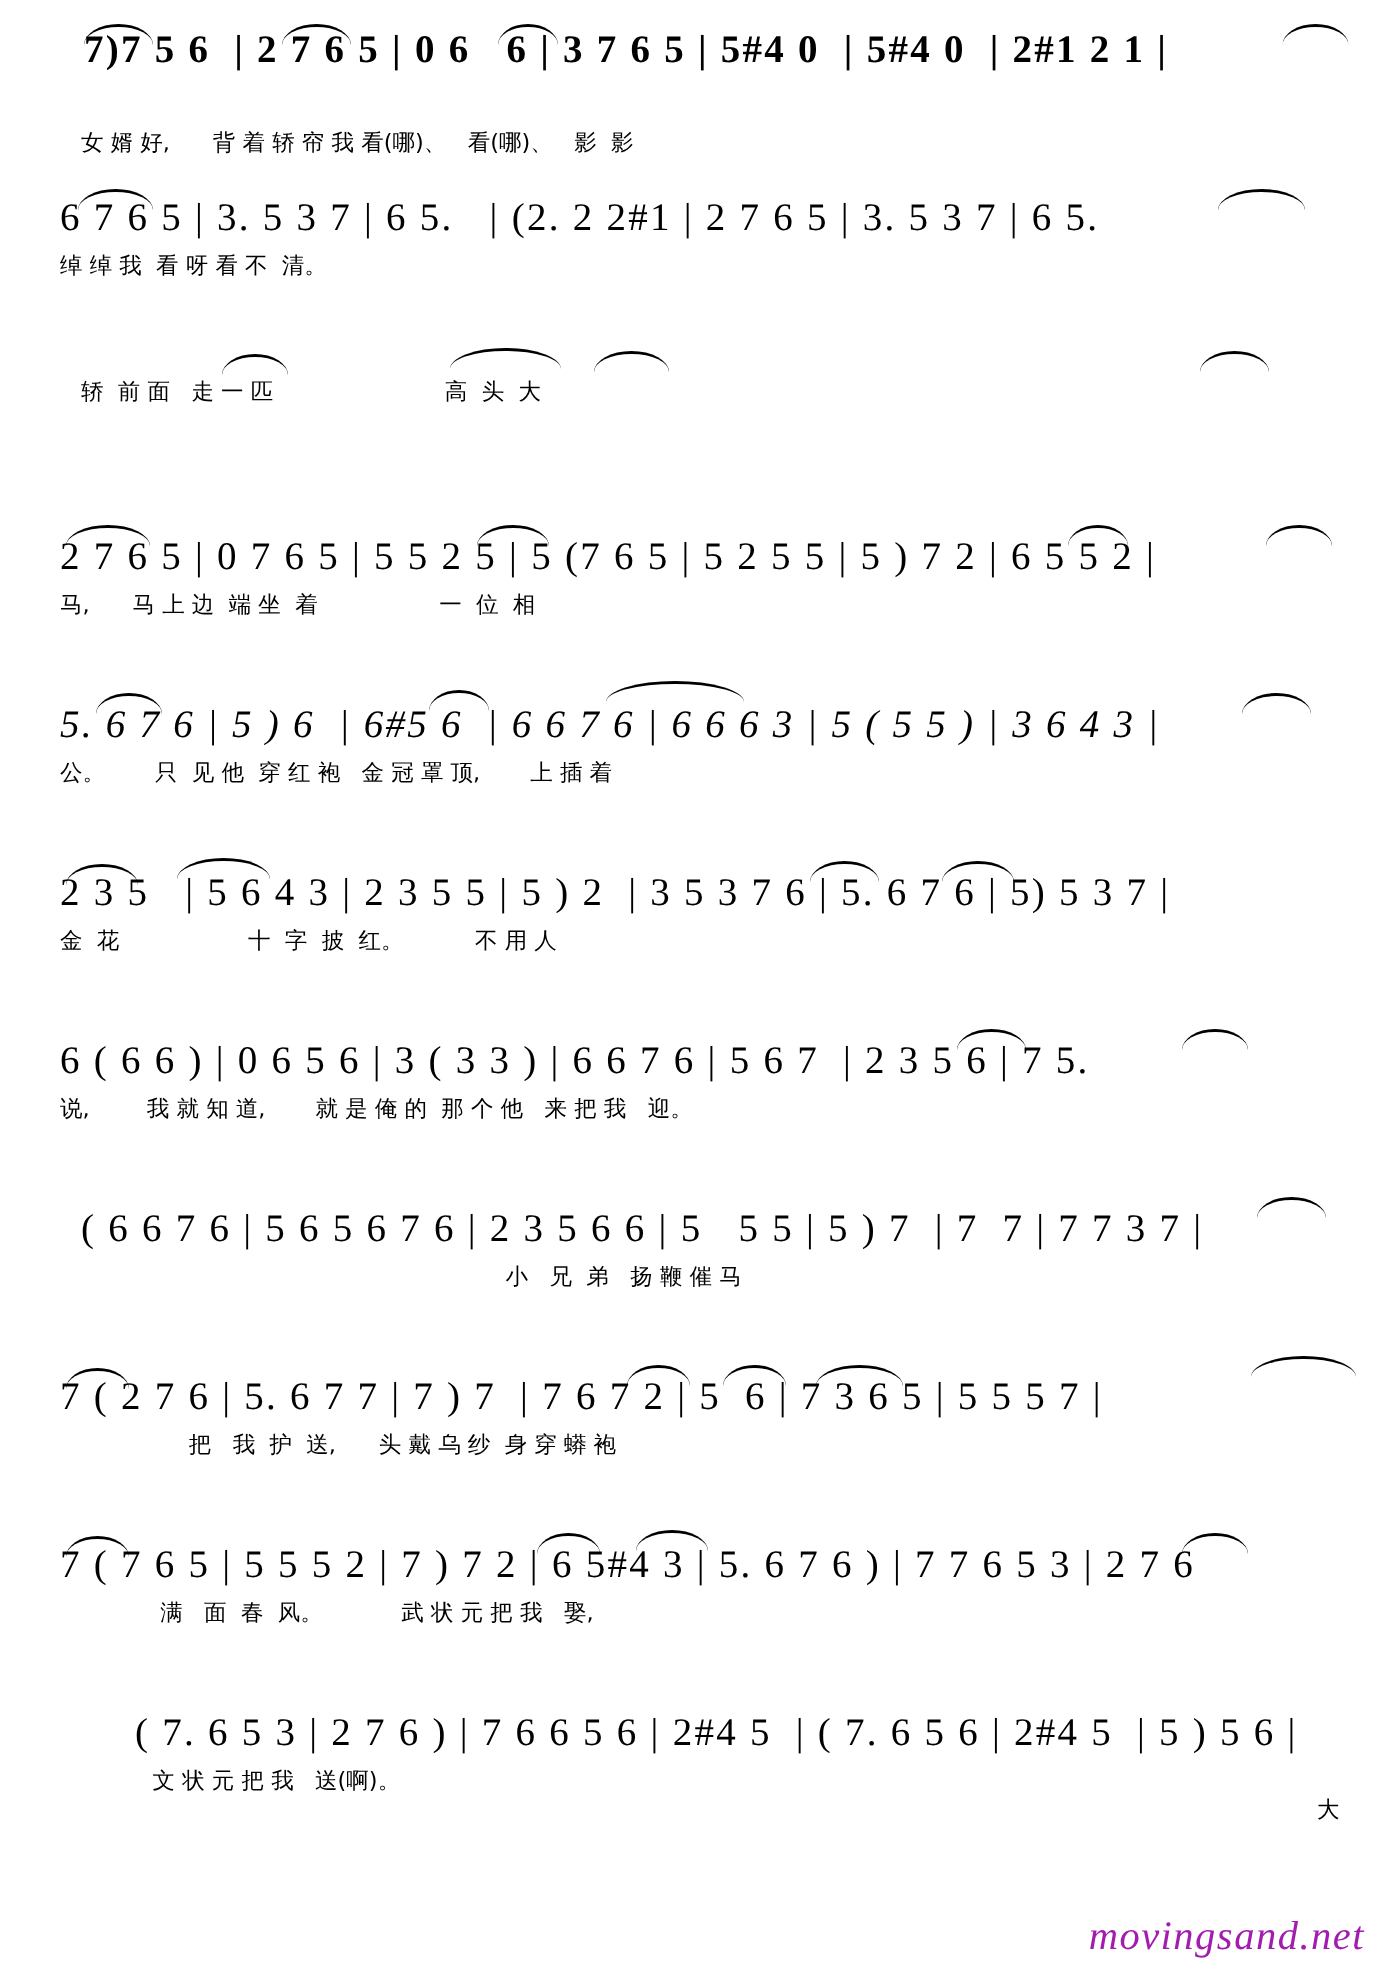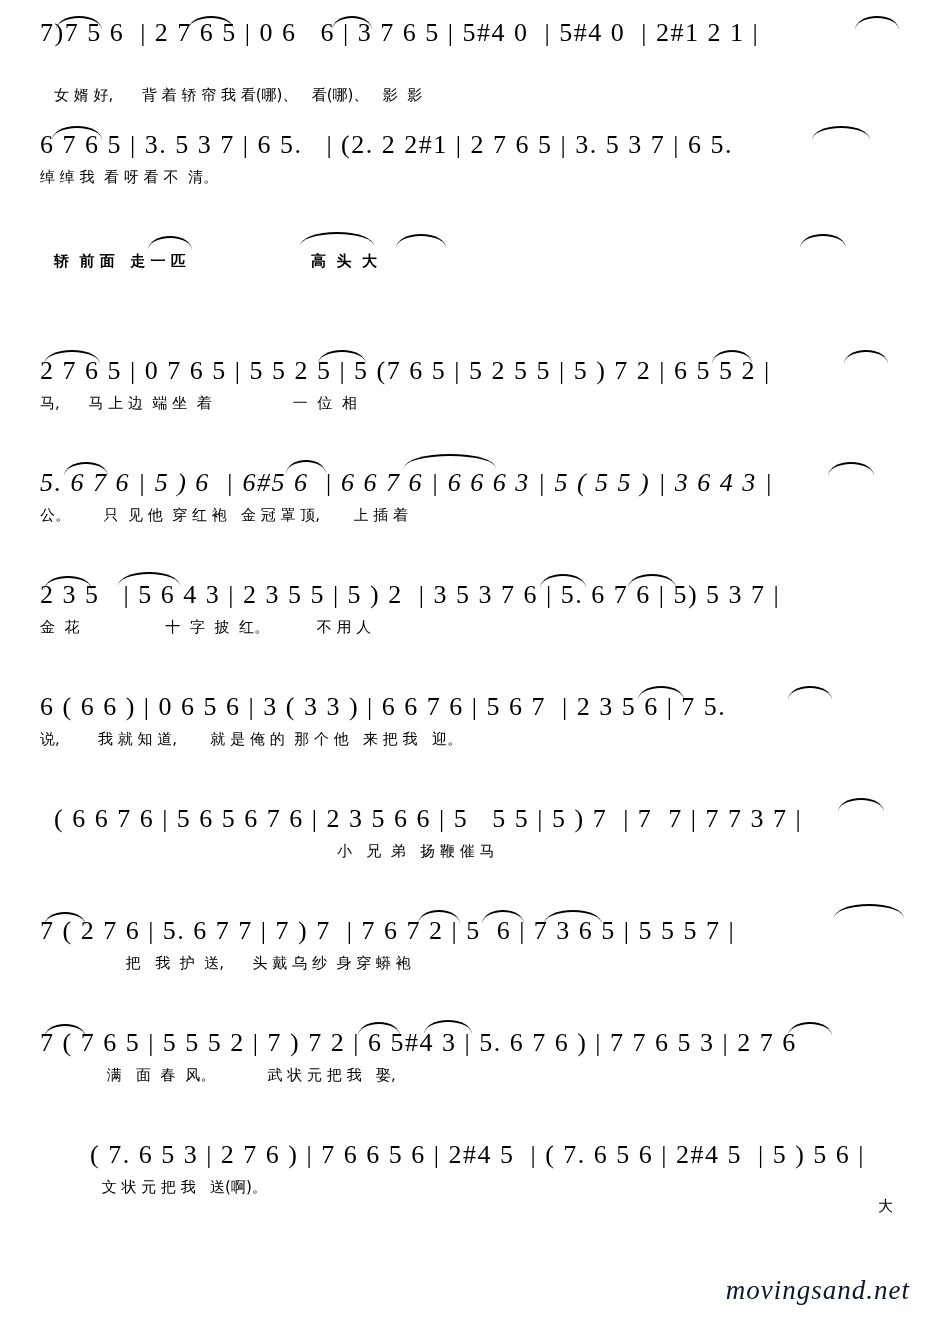--- a/index.html
+++ b/index.html
@@ -36,21 +36,21 @@
     border-radius: 50% / 100% 100% 0 0;
     height: 12px;
     top: -14px;
   }
   .watermark {
     position: absolute;
     right: 18px;
     bottom: 16px;
     font-family: "Liberation Serif", serif;
     font-size: 27px;
-    color: #0f172a;
+    color: #a21caf;
     font-style: italic;
     letter-spacing: 1px;
     user-select: none;
   }
   .line-wrap { position: relative; padding-left: 40px; }
   .raw {
     font-family: "Liberation Serif", serif;
     font-size: 26px;
     letter-spacing: 1.5px;
     white-space: pre;
@@ -66,21 +66,21 @@
 
 <div id="sheet">
 
   <div class="system" style="height:108px;">
     <div class="line-wrap" style="padding-top:18px;">
 
       <span class="slur" style="left:56px; top:16px; width:46px;"></span>
       <span class="slur" style="left:188px; top:16px; width:46px;"></span>
       <span class="slur" style="left:332px; top:16px; width:40px;"></span>
       <span class="slur" style="left:855px; top:16px; width:44px;"></span>
-      <div class="raw" style="margin-left:0px;">7)7 5 6  | 2 7 6 5 | 0 6   6 | 3 7 6 5 | 5#4 0  | 5#4 0  | 2#1 2 1 |</div>
+      <div class="raw" style="margin-left:16px;font-weight:bold;">7)7 5 6  | 2 7 6 5 | 0 6   6 | 3 7 6 5 | 5#4 0  | 5#4 0  | 2#1 2 1 |</div>
     </div>
     <div class="line-wrap" style="padding-top:8px;">
       <div class="lyr" style="margin-left:14px;margin-top:30px;">女 婿 好,      背 着 轿 帘 我 看(哪)、   看(哪)、   影  影</div>
     </div>
   </div>
 
   <div class="system" style="height:110px;">
     <div class="line-wrap" style="padding-top:22px;">
       <span class="slur" style="left:52px; top:18px; width:50px;"></span>
       <span class="slur" style="left:812px; top:18px; width:58px;"></span>
@@ -92,21 +92,21 @@
   </div>
 
   <div class="system" style="height:116px;">
     <div class="line-wrap" style="padding-top:26px;">
       <span class="slur" style="left:148px; top:18px; width:44px;"></span>
       <span class="slur" style="left:300px; top:14px; width:74px;"></span>
       <span class="slur" style="left:396px; top:16px; width:50px;"></span>
       <span class="slur" style="left:800px; top:16px; width:46px;"></span>
     </div>
     <div class="line-wrap" style="padding-top:8px;">
-      <div class="lyr" style="margin-left:14px;font-weight:bold;">轿  前 面   走 一 匹                        高  头  大</div>
+      <div class="lyr" style="margin-left:14px;">轿  前 面   走 一 匹                        高  头  大</div>
     </div>
   </div>
 
   <div class="system" style="height:112px;">
     <div class="line-wrap" style="padding-top:22px;">
       <span class="slur" style="left:44px; top:16px; width:56px;"></span>
       <span class="slur" style="left:318px; top:16px; width:48px;"></span>
       <span class="slur" style="left:712px; top:16px; width:40px;"></span>
       <span class="slur" style="left:844px; top:16px; width:44px;"></span>
       <div class="raw">2 7 6 5 | 0 7 6 5 | 5 5 2 5 | 5 (7 6 5 | 5 2 5 5 | 5 ) 7 2 | 6 5 5 2 |</div>

